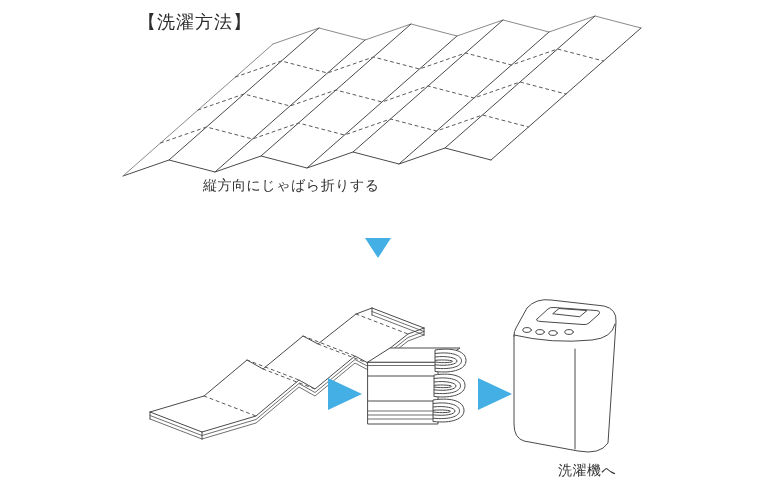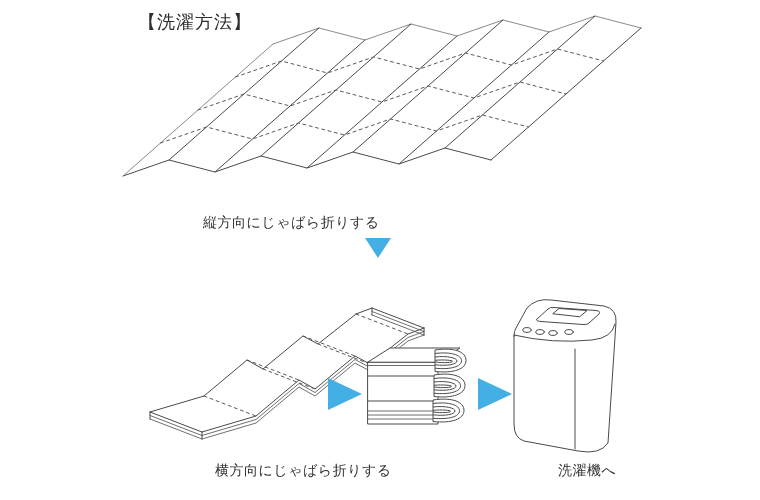--- a/index.html
+++ b/index.html
@@ -7,21 +7,21 @@
     position:relative;width:760px;height:484px;background:#ffffff;
     font-family:Liberation Mono, monospace;overflow:hidden;
   }
   .title{
     position:absolute;left:138px;top:10px;font-size:18px;font-weight:500;
     color:#2e2e2e;letter-spacing:1px;white-space:nowrap;
   }
   .caption{
     position:absolute;font-size:14px;color:#333333;letter-spacing:0.5px;white-space:nowrap;
   }
-  #cap-step1{left:203px;top:177px;margin-top:37px;}
+  #cap-step1{left:203px;top:177px;}
   #cap-step2{left:215px;top:462px;}
   #cap-step3{left:558px;top:462px;}
   .fig{position:absolute;}
   .tri{position:absolute;width:0;height:0;}
   .tri-down{
     left:365px;top:238px;
     border-left:13px solid transparent;border-right:13px solid transparent;
     border-top:20px solid #44afe5;
   }
   .tri-right{
@@ -141,16 +141,15 @@
 
       <ellipse cx="527" cy="330" rx="4.2" ry="2.4"></ellipse>
       <ellipse cx="540" cy="332" rx="4.2" ry="2.4"></ellipse>
       <ellipse cx="553" cy="333" rx="4.2" ry="2.4"></ellipse>
       <ellipse cx="569" cy="332" rx="4.2" ry="2.4"></ellipse>
 
       <line x1="575" y1="349" x2="575" y2="449"></line>
     </g>
   </svg>
 
-  <div class="caption" id="cap-step2">横方向にじゃばら折りする</div>
   <div class="caption" id="cap-step3">洗濯機へ</div>
 
 </div>
 
 </body></html>

